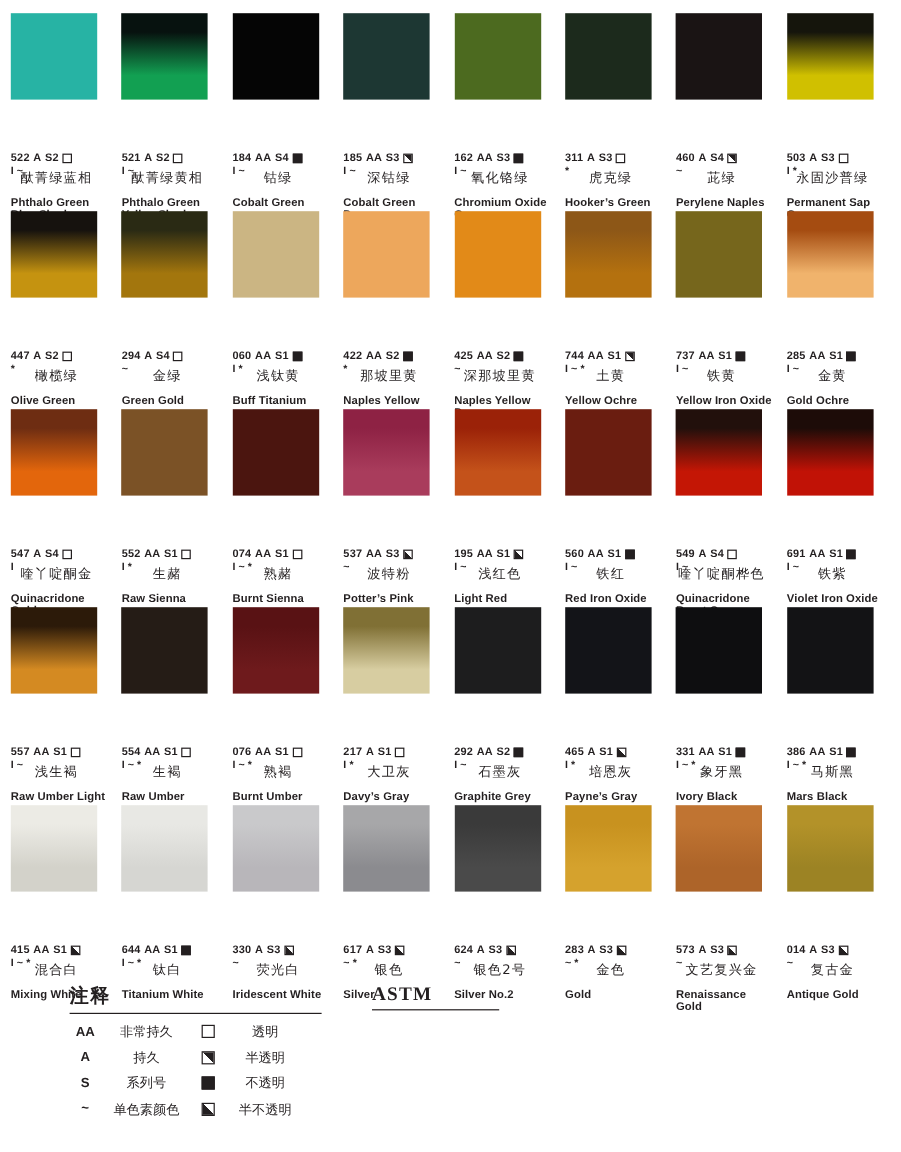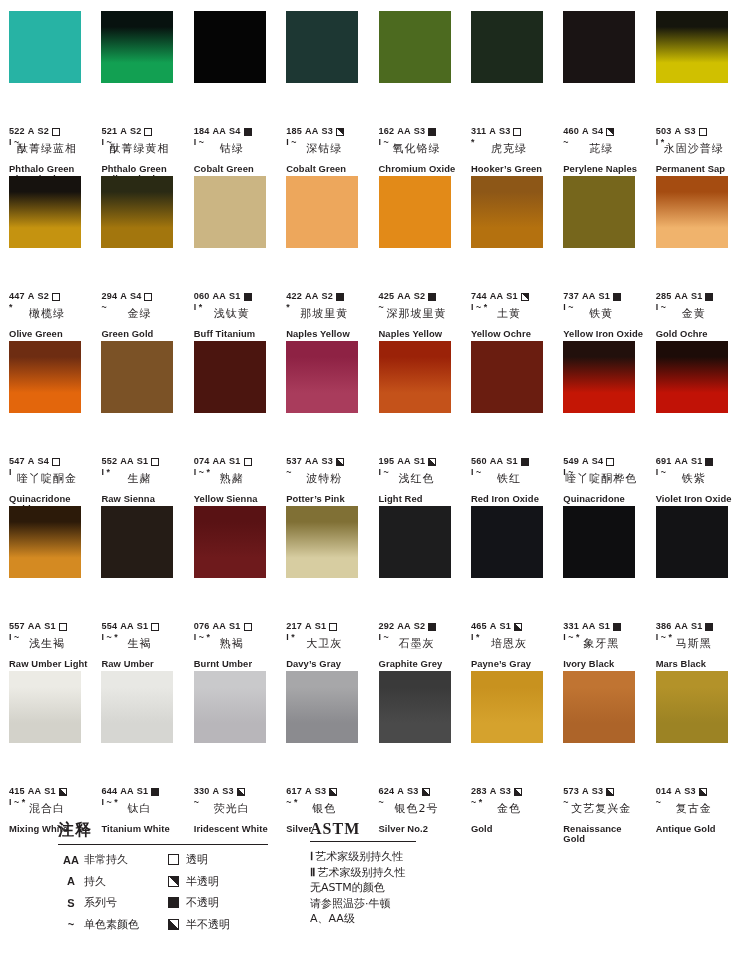--- a/index.html
+++ b/index.html
@@ -93,21 +93,21 @@
   .footer{position:absolute;left:0;top:820px;width:609px;height:140px;}
   .fcol{position:absolute;top:0;}
   .fcol h3{
     margin:0 0 3px 0;
     font-family:"Liberation Serif","DejaVu Serif",serif;
     font-size:16px;font-weight:bold;letter-spacing:1px;
   }
   .rule{height:1.3px;background:#231f20;margin-bottom:7px;}
   .legend-table{display:grid;grid-template-columns:26px 76px 26px 70px;row-gap:6.5px;align-items:center;}
   .legend-table .abbr{font-weight:bold;font-size:11px;text-align:center;font-family:"Liberation Sans",sans-serif;}
-  .legend-table .desc{font-family:Liberation Sans, sans-serif;font-size:11px;}
+  .legend-table .desc{font-family:Liberation Sans, sans-serif;font-size:11px;text-align:center;}
   .legend-table .symcell{display:flex;justify-content:center;}
   .legend-table .mk{width:11px;height:11px;}
   .astm-list{font-family:"DejaVu Sans",sans-serif;font-size:11px;line-height:15.5px;}
   .astm-list .ln{white-space:nowrap;}
   .astm-list .rm{font-family:"Liberation Serif",serif;font-weight:bold;margin-right:2px;}
   .spec-list{font-family:"DejaVu Serif",serif;font-size:12px;line-height:19px;}
   .spec-list .ln{white-space:nowrap;}
   .spec-list .star{display:inline-block;width:8px;font-size:9px;vertical-align:top;}
 </style>
 </head>
@@ -423,21 +423,21 @@
             <span class="num">074</span>
             <span class="perm">AA</span>
             <span class="ser">S1</span>
             <span class="mk transparent"></span>
           </div>
           <div class="symline">
             <span class="txt">I</span>
             <span class="txt">~</span>
             <span class="txt">*</span>
           </div>
-          <div class="ename">Yellow Sienna</div>
+          <div class="ename">Burnt Sienna</div>
         </div>
         <div class="cname">熟赭</div>
       </div>
       <div class="cell">
         <div class="swatch" style="background: linear-gradient(rgb(142, 34, 68) 0%, rgb(142, 34, 68) 22%, rgb(169, 60, 92) 72%, rgb(169, 60, 92) 100%);"></div>
         <div class="meta">
           <div class="codeline">
             <span class="num">537</span>
             <span class="perm">AA</span>
             <span class="ser">S3</span>
@@ -823,24 +823,17 @@
           <div class="symcell">
             <span class="mk semiopaque"></span>
           </div>
           <div class="desc">半不透明</div>
         </div>
     </div>
 
     <div class="fcol" style="left:310px;width:180px;">
       <h3>ASTM</h3>
       <div class="rule" style="width:106px;"></div>
-      <div class="astm-list" id="astm-list">
-          <div class="ln"><span class="rm">Ⅰ</span><span>艺术家级别持久性</span></div>
-          <div class="ln"><span class="rm">Ⅱ</span><span>艺术家级别持久性</span></div>
-          <div class="ln"><span>无ASTM的颜色</span></div>
-          <div class="ln"><span>请参照温莎·牛顿</span></div>
-          <div class="ln"><span>A、AA级</span></div>
-        </div>
     </div>
 
 
   </div>
 </div>
 
 </body></html>

